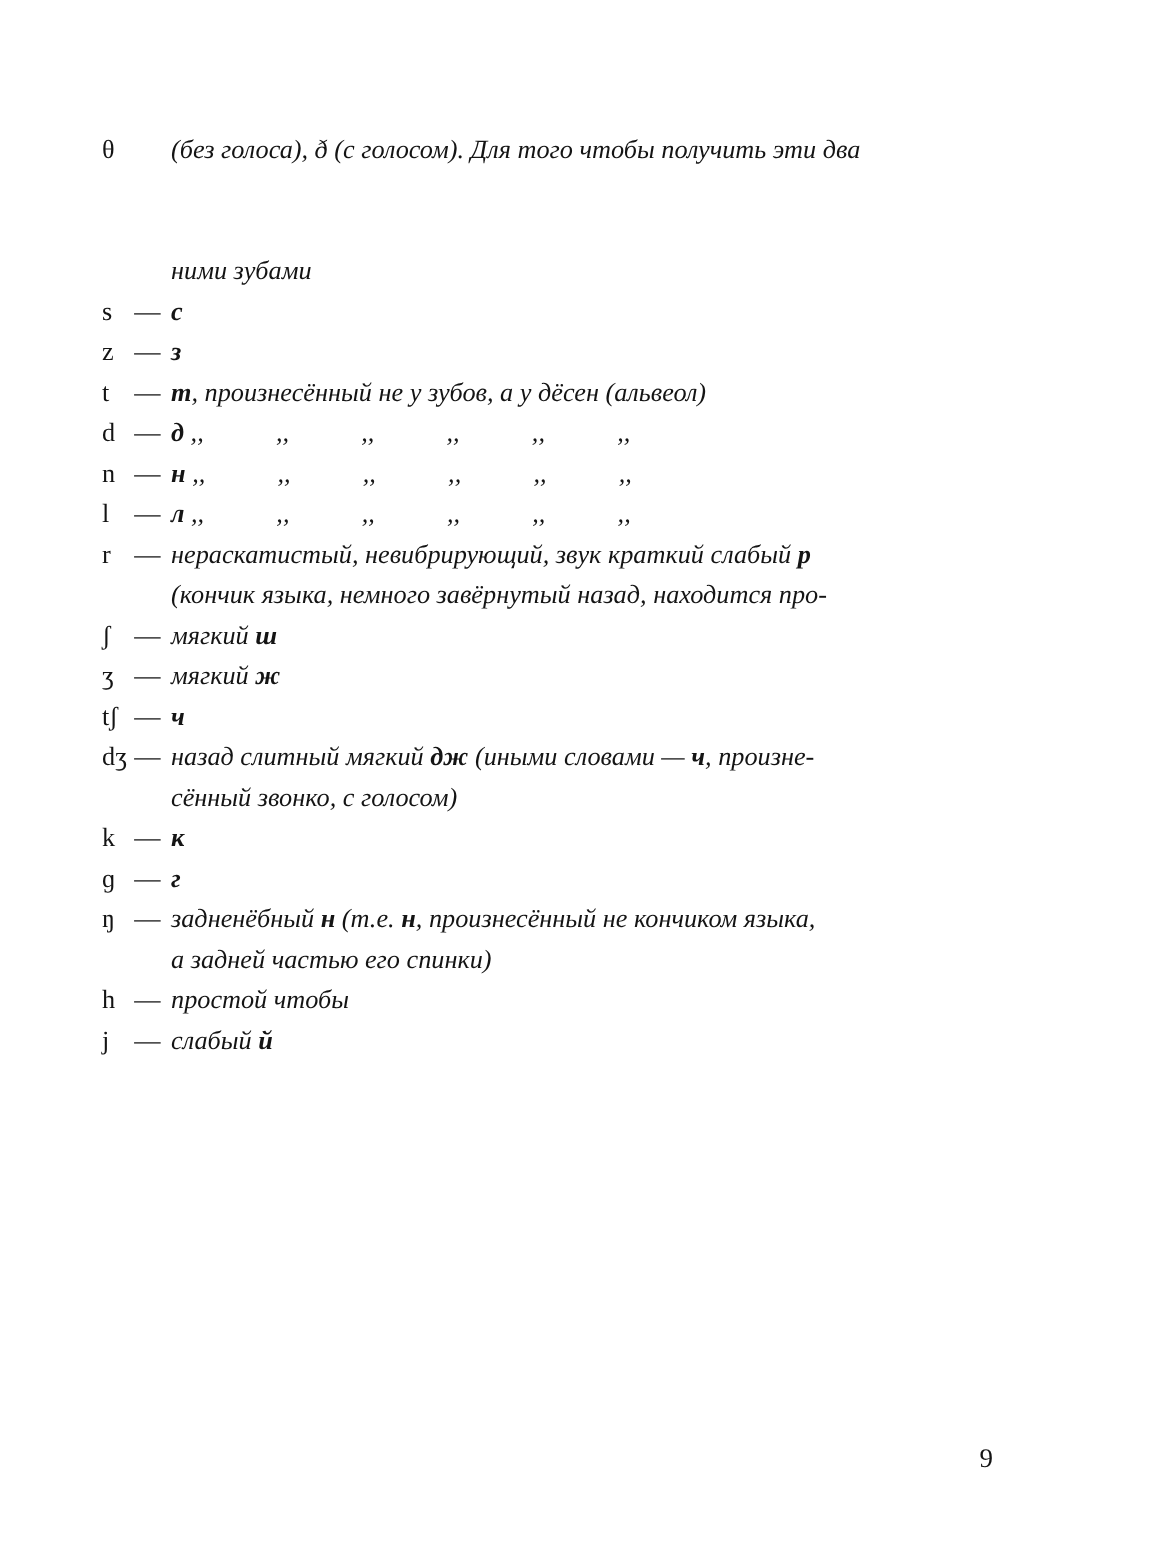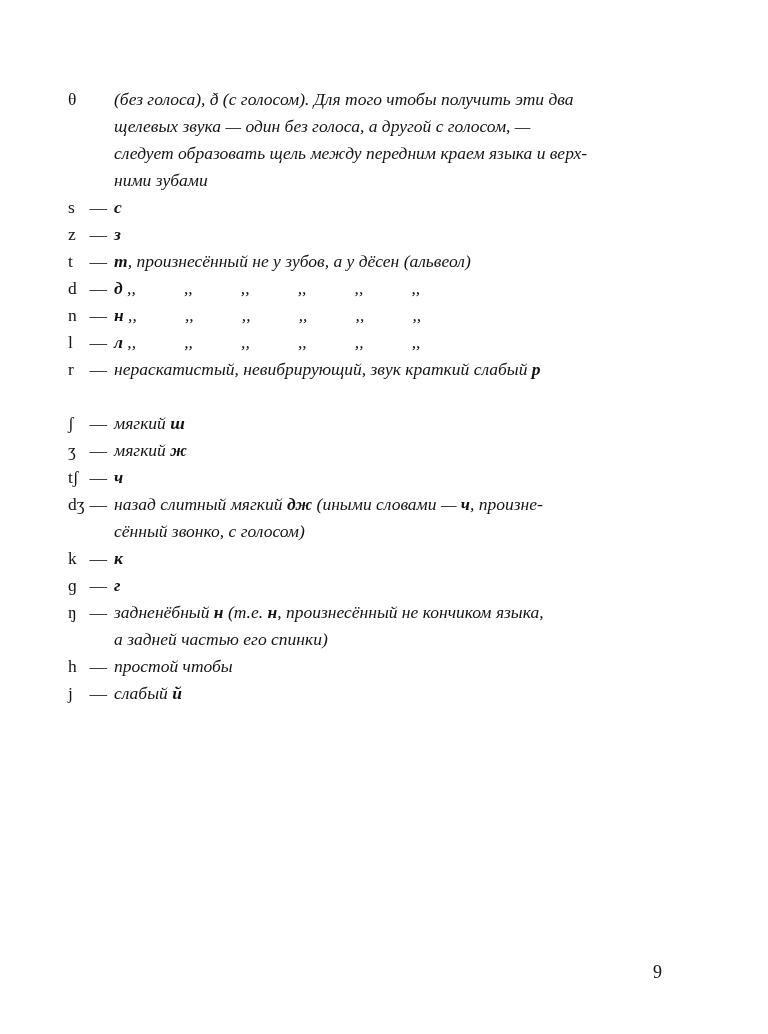--- a/index.html
+++ b/index.html
@@ -29,21 +29,21 @@
 </head>
 <body>
 
 <div class="page">
   <div class="content">
       <div class="entry">
         <span class="sym">
           <span>θ</span>
           <span></span>
         </span>
-        <span class="desc"><span>(без голоса), ð (с голосом). Для того чтобы получить эти два</span><br><span>щелевых звука — один без голоса, а другой с голосом, —</span><br><span>следует образовать щель между передним краем языка и верх-</span><br><span>ними зубами</span></span>
+        <span class="desc"><span>(без голоса), ð (с голосом). Для того чтобы получить эти два</span><br><br><br><span>ними зубами</span></span>
       </div>
       <div class="entry">
         <span class="sym">
           <span>s</span>
           <span>—</span>
         </span>
         <span class="desc"><span class="b">с</span></span>
       </div>
       <div class="entry">
         <span class="sym">
@@ -78,21 +78,21 @@
           <span>l</span>
           <span>—</span>
         </span>
         <span class="desc"><span class="b">л</span><span class="pre"> ,,           ,,           ,,           ,,           ,,           ,,</span></span>
       </div>
       <div class="entry">
         <span class="sym">
           <span>r</span>
           <span>—</span>
         </span>
-        <span class="desc"><span>нераскатистый, невибрирующий, звук краткий слабый </span><span class="b">р</span><br><br></span>
+        <span class="desc"><span>нераскатистый, невибрирующий, звук краткий слабый </span><span class="b">р</span><br><span>(кончик языка, немного завёрнутый назад, находится про-</span><br></span>
       </div>
       <div class="entry">
         <span class="sym">
           <span>ʃ</span>
           <span>—</span>
         </span>
         <span class="desc"><span>мягкий </span><span class="b">ш</span></span>
       </div>
       <div class="entry">
         <span class="sym">

